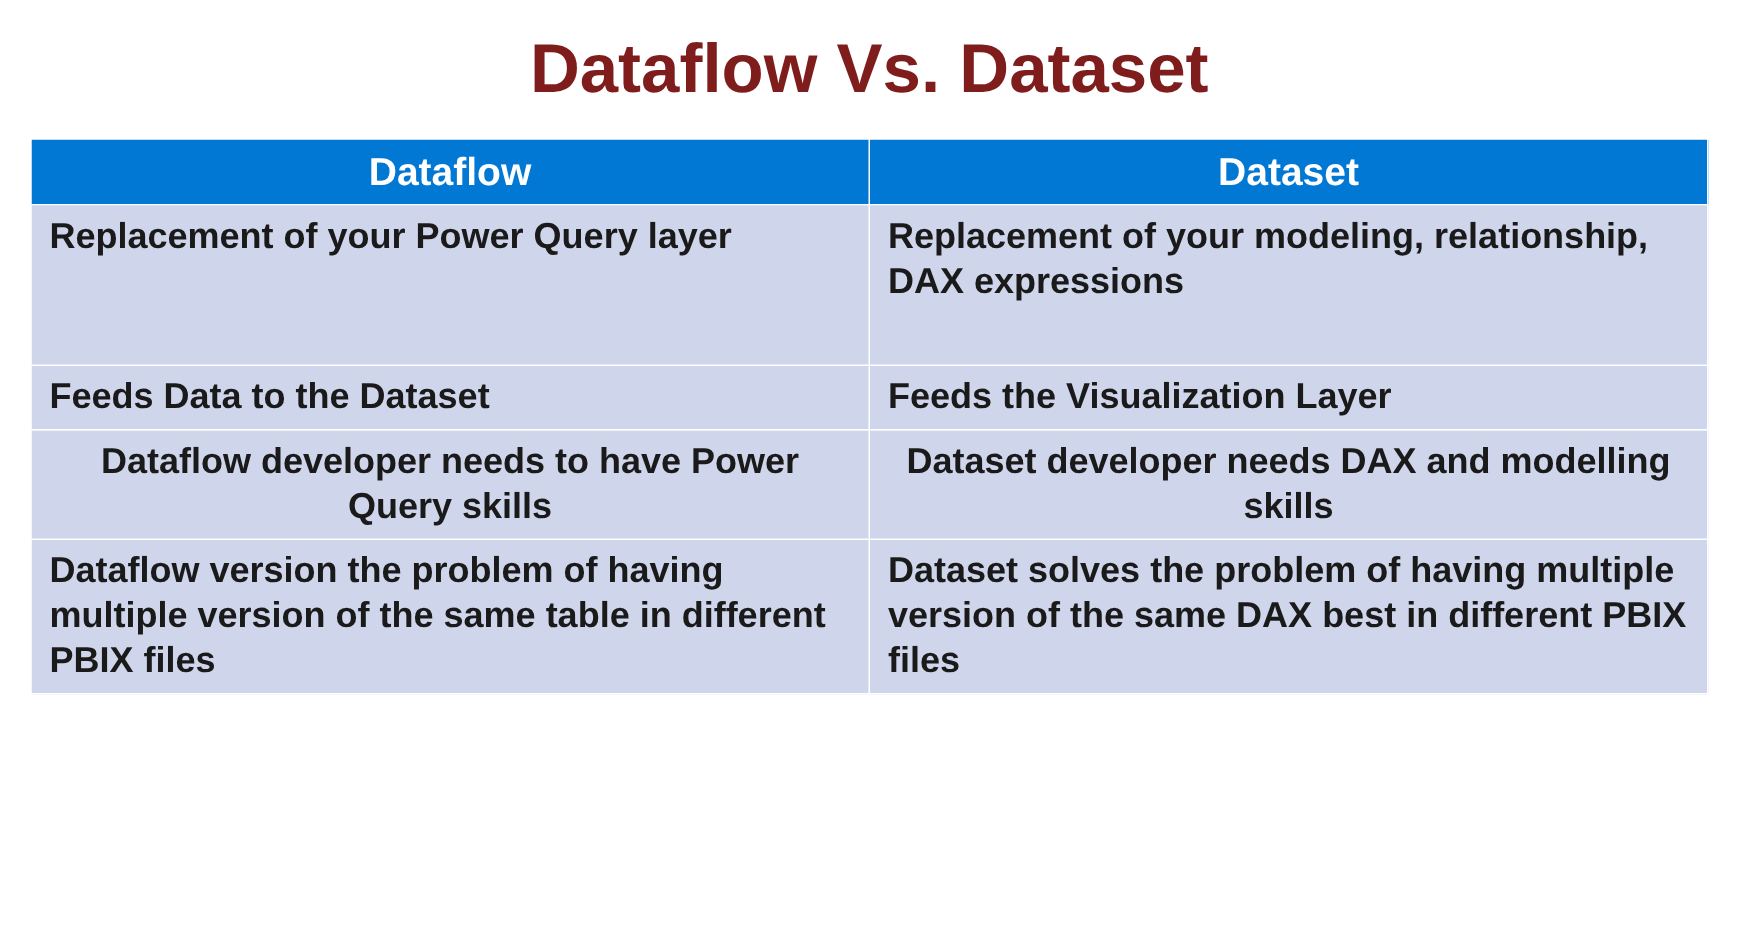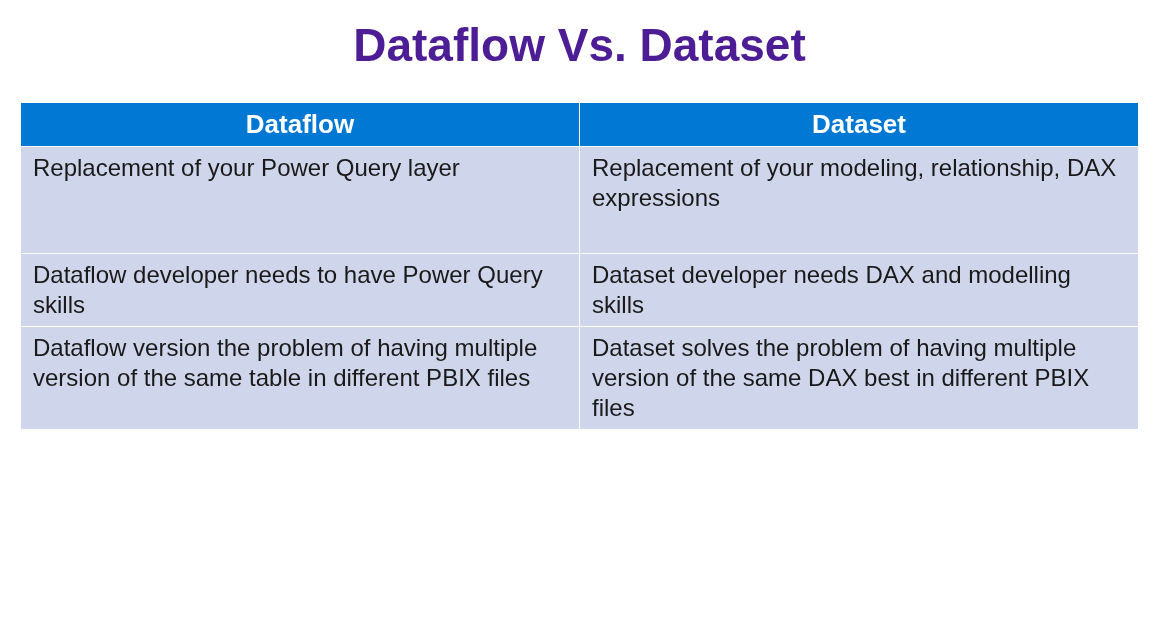--- a/index.html
+++ b/index.html
@@ -10,23 +10,23 @@
     body {
       font-family: 'Segoe UI', Tahoma, Geneva, Verdana, sans-serif;
       background: #ffffff;
       width: 1159px;
       height: 621px;
       padding: 10px 20px;
     }
     .title {
       font-size: 46px;
       font-weight: 700;
-      color: #4c1d95;
+      color: #7f1d1d;
       text-align: center;
-      margin: 8px 0 30px 0;
+      margin: 8px 0 20px 0;
     }
     .comparison-table {
       width: 100%;
       border-collapse: collapse;
       table-layout: fixed;
     }
     .comparison-table th {
       background-color: #0078d4;
       color: #ffffff;
       text-align: center;
@@ -35,26 +35,27 @@
       font-weight: 700;
       border: 1px solid #ffffff;
     }
     .comparison-table td {
       padding: 6px 12px;
       font-size: 24px;
       color: #1a1a1a;
       vertical-align: top;
       border: 1px solid #ffffff;
       line-height: 1.25;
+      font-weight: bold;
     }
     .row-0 td { background-color: #cfd5ea; }
     .row-1 td { background-color: #e9ebf5; }
     .row-2 td { background-color: #cfd5ea; }
     .row-3 td { background-color: #e9ebf5; }
-    .row-4 td { background-color: #cfd5ea; }
+    .row-4 td { background-color: #cfd5ea; text-align: center; }
     .row-5 td { background-color: #e9ebf5; }
     .row-6 td { background-color: #cfd5ea; }
     .row-0 td {
       padding-bottom: 40px;
     }
   </style>
 </head>
 <body>
 
 <h1 class="title">Dataflow Vs. Dataset</h1>
@@ -64,20 +65,24 @@
     <tr>
       <th>Dataflow</th>
       <th>Dataset</th>
     </tr>
   </thead>
   <tbody>
     <tr class="row-0">
       <td>Replacement of your Power Query layer</td>
       <td>Replacement of your modeling, relationship, DAX expressions</td>
     </tr>
+    <tr class="row-2">
+      <td>Feeds Data to the Dataset</td>
+      <td>Feeds the Visualization Layer</td>
+    </tr>
     <tr class="row-4">
       <td>Dataflow developer needs to have Power Query skills</td>
       <td>Dataset developer needs DAX and modelling skills</td>
     </tr>
     <tr class="row-6">
       <td>Dataflow version the problem of having multiple version of the same table in different PBIX files</td>
       <td>Dataset solves the problem of having multiple version of the same DAX best in different PBIX files</td>
     </tr>
   </tbody>
 </table>

